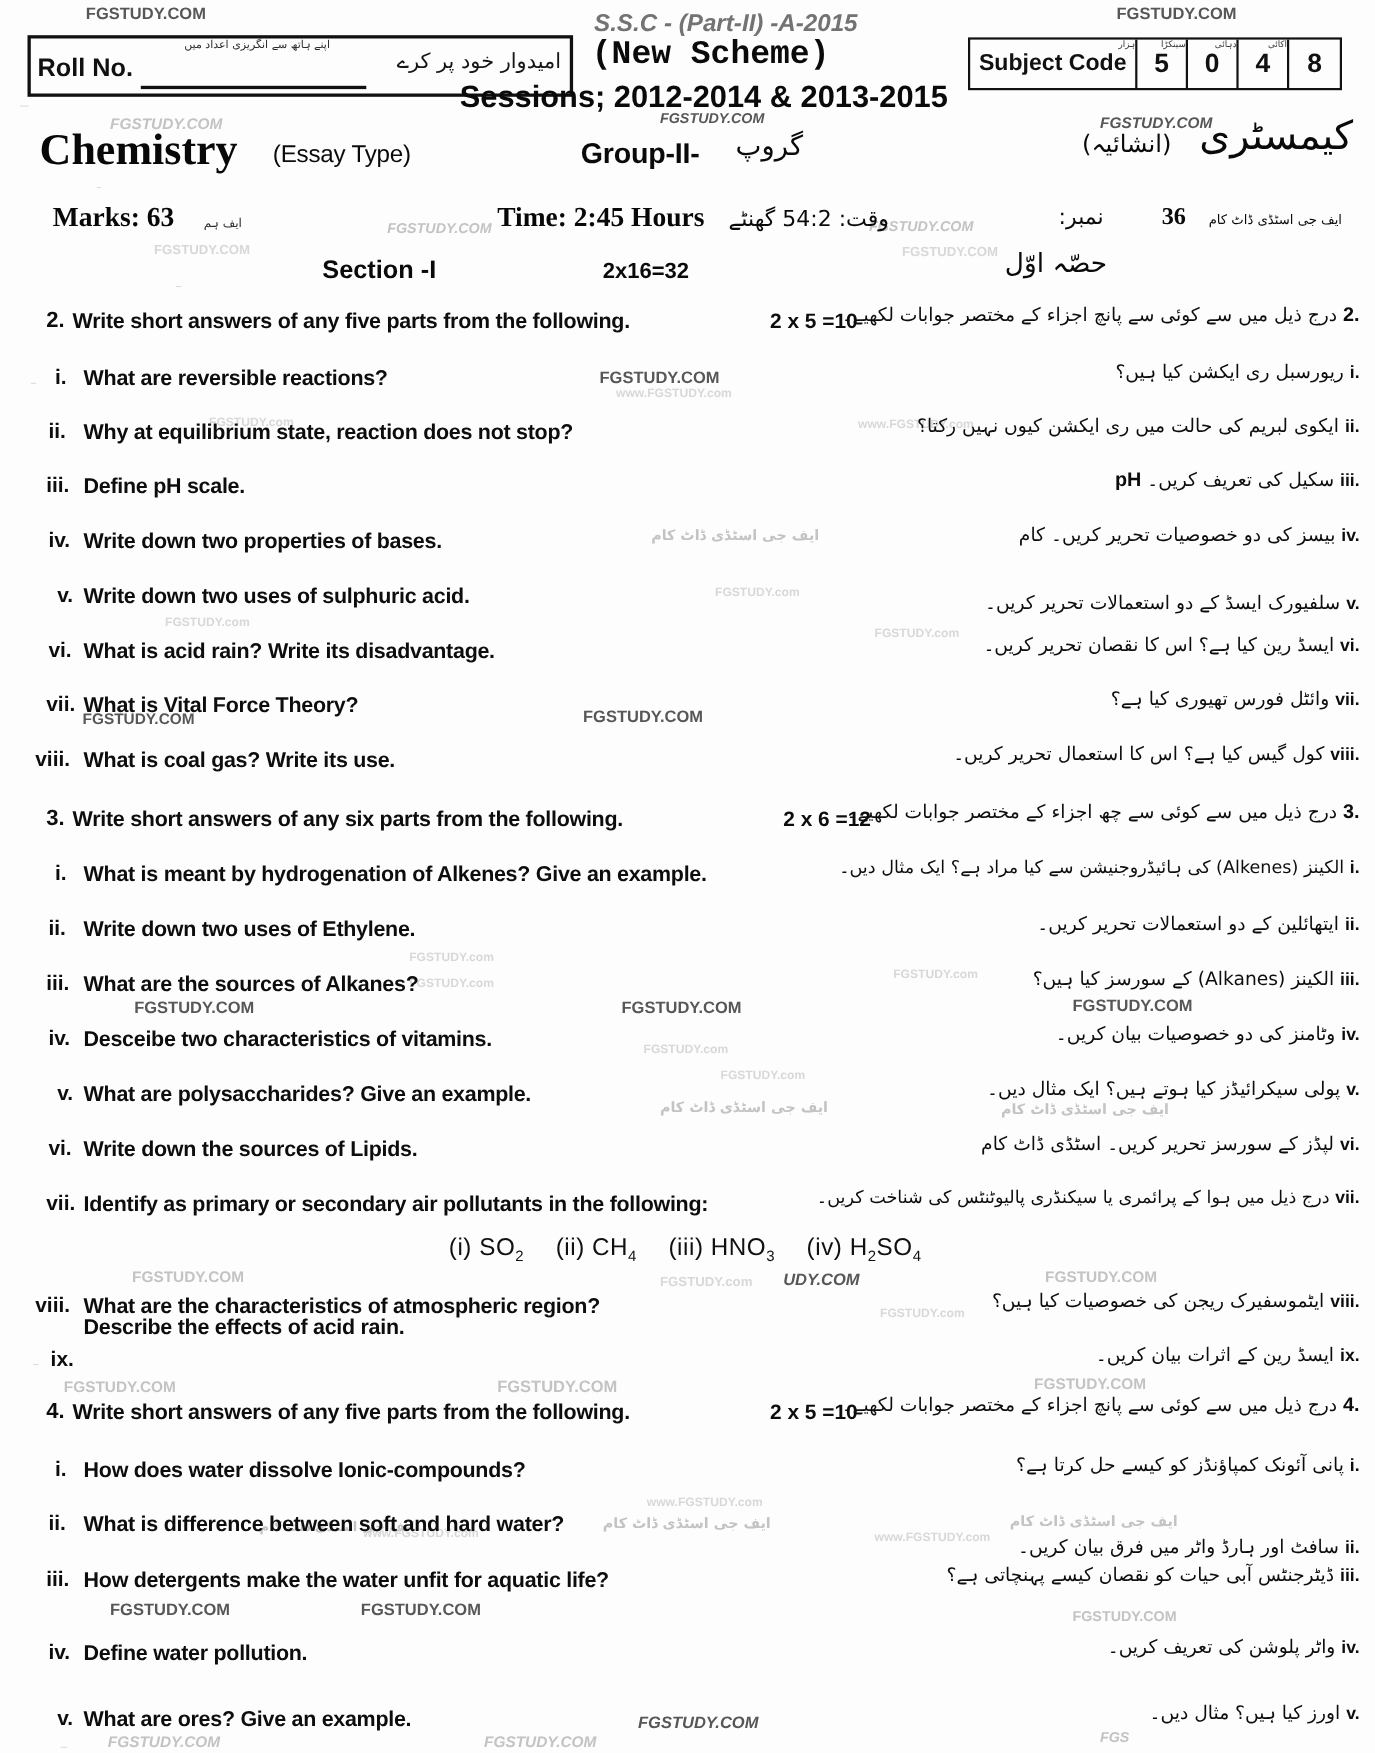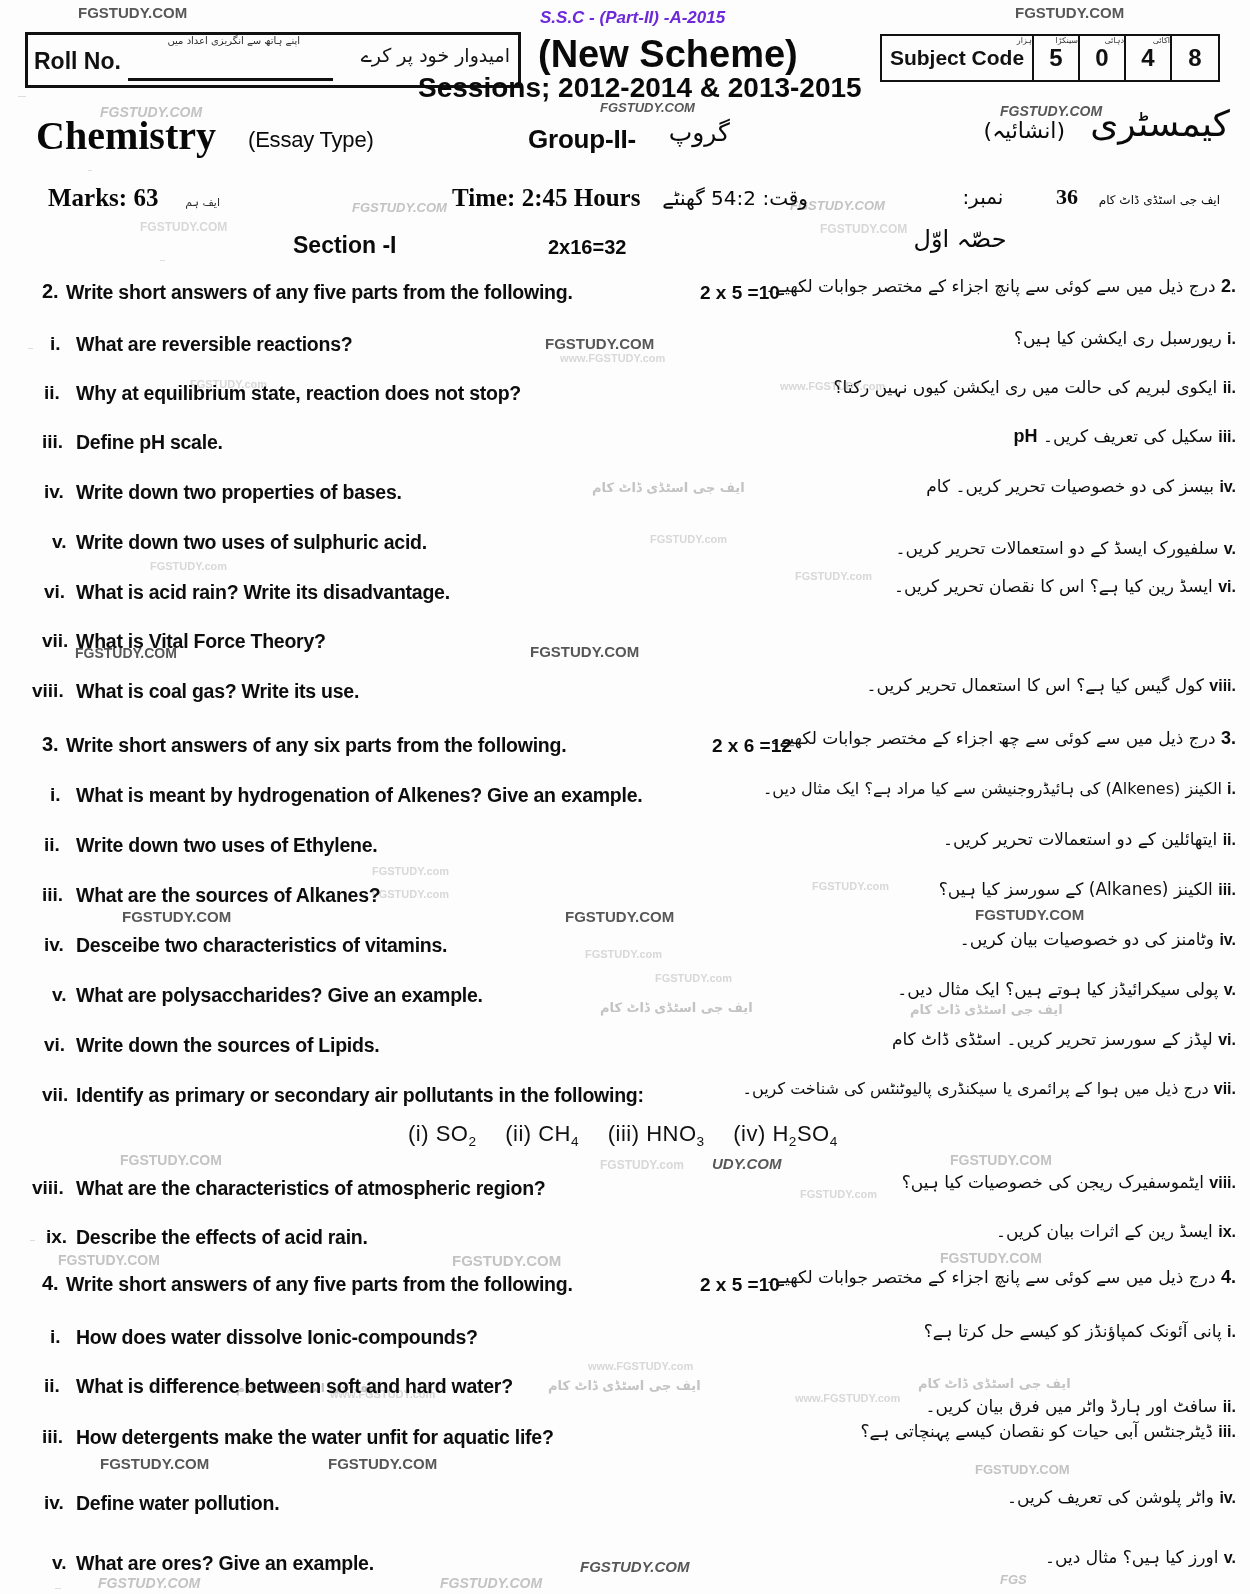--- a/index.html
+++ b/index.html
@@ -211,24 +211,24 @@
   <div class="wm faint ital" style="left:98px;top:1575px;font-size:14px;">FGSTUDY.COM</div>
   <div class="wm faint ital" style="left:440px;top:1575px;font-size:14px;">FGSTUDY.COM</div>
   <div class="wm faint ital" style="left:1000px;top:1572px;font-size:13px;">FGS</div>
 
   <div class="rollbox" style="left:25px;top:32px;width:496px;height:56px;"></div>
   <div class="abs ur" style="left:60px;top:35px;width:240px;font-size:10px;color:#2a2a2a;">اپنے ہاتھ سے انگریزی اعداد میں</div>
   <div class="rollno-label" style="left:34px;top:48px;">Roll No.</div>
   <div class="rollno-line" style="left:128px;top:78px;width:205px;"></div>
   <div class="abs ur" style="left:350px;top:44px;width:160px;font-size:19px;color:#151515;">امیدوار خود پر کرے</div>
 
-  <div class="hdr-center abs" style="left:540px;top:8px;font-family:'Liberation Sans',sans-serif;font-style:italic;font-weight:bold;font-size:17px;color:#6d28d9;">
+  <div class="hdr-center abs" style="left:540px;top:8px;font-family:'Liberation Sans',sans-serif;font-style:italic;font-weight:bold;font-size:22px;color:#737373;">
     <span>S.S.C - (Part-II) -A-2015</span>
   </div>
-  <div class="hdr-center abs" style="left:538px;top:33px;font-family:Liberation Sans, sans-serif;font-weight:bold;font-size:38px;color:#0a0a0a;">(New Scheme)</div>
+  <div class="hdr-center abs" style="left:538px;top:33px;font-family:Liberation Mono, monospace;font-weight:bold;font-size:30px;color:#0a0a0a;">(New Scheme)</div>
   <div class="hdr-center abs" style="left:418px;top:72px;font-family:'Liberation Sans',sans-serif;font-weight:bold;font-size:28px;color:#0a0a0a;">Sessions; 2012-2014 &amp; 2013-2015</div>
 
   <div class="codebox" style="left:880px;top:34px;height:48px;">
     <div class="cc label">Subject Code</div>
     <div class="cc digit">5</div>
     <div class="cc digit">0</div>
     <div class="cc digit">4</div>
     <div class="cc digit">8</div>
   </div>
   <div class="abs ur" style="left:1006px;top:36px;font-size:8px;color:#333;width:26px;">ہزار</div>
@@ -309,20 +309,24 @@
 
   <div class="q-num" style="left:44px;top:581px;font-size:19px;">vi.</div>
   <div class="q-en" style="left:76px;top:581px;">What is acid rain? Write its disadvantage.</div>
   <div class="q-ur" style="top:576px;width:440px;">
     <span class="rom" style="font-size:16px;">vi.</span>
     <span>ایسڈ رین کیا ہے؟ اس کا نقصان تحریر کریں۔</span>
   </div>
 
   <div class="q-num" style="left:42px;top:630px;font-size:19px;">vii.</div>
   <div class="q-en" style="left:76px;top:630px;">What is Vital Force Theory?</div>
+  <div class="q-ur" style="top:625px;width:400px;">
+    <span class="rom" style="font-size:16px;">vii.</span>
+    <span>وائٹل فورس تھیوری کیا ہے؟</span>
+  </div>
 
   <div class="q-num" style="left:32px;top:680px;font-size:19px;">viii.</div>
   <div class="q-en" style="left:76px;top:680px;">What is coal gas? Write its use.</div>
   <div class="q-ur" style="top:675px;width:420px;">
     <span class="rom" style="font-size:16px;">viii.</span>
     <span>کول گیس کیا ہے؟ اس کا استعمال تحریر کریں۔</span>
   </div>
 
   <div class="q-num" style="left:42px;top:733px;">3.</div>
   <div class="q-en" style="left:66px;top:734px;">Write short answers of any six parts from the following.</div>
@@ -393,21 +397,21 @@
   </div>
 
   <div class="q-num" style="left:32px;top:1177px;font-size:19px;">viii.</div>
   <div class="q-en" style="left:76px;top:1177px;">What are the characteristics of atmospheric region?</div>
   <div class="q-ur" style="top:1172px;width:430px;">
     <span class="rom" style="font-size:16px;">viii.</span>
     <span>ایٹموسفیرک ریجن کی خصوصیات کیا ہیں؟</span>
   </div>
 
   <div class="q-num" style="left:46px;top:1226px;font-size:19px;">ix.</div>
-  <div class="q-en" style="left:76px;top:1226px;">Describe the effects of acid rain.</div>
+  <div class="q-en" style="left:76px;top:1196px;">Describe the effects of acid rain.</div>
   <div class="q-ur" style="top:1221px;width:420px;">
     <span class="rom" style="font-size:16px;">ix.</span>
     <span>ایسڈ رین کے اثرات بیان کریں۔</span>
   </div>
 
   <div class="q-num" style="left:42px;top:1272px;">4.</div>
   <div class="q-en" style="left:66px;top:1273px;">Write short answers of any five parts from the following.</div>
   <div class="q-marks" style="left:700px;top:1274px;">2 x 5 =10</div>
   <div class="q-ur" style="top:1267px;width:430px;">
     <span class="rom">4.</span>

